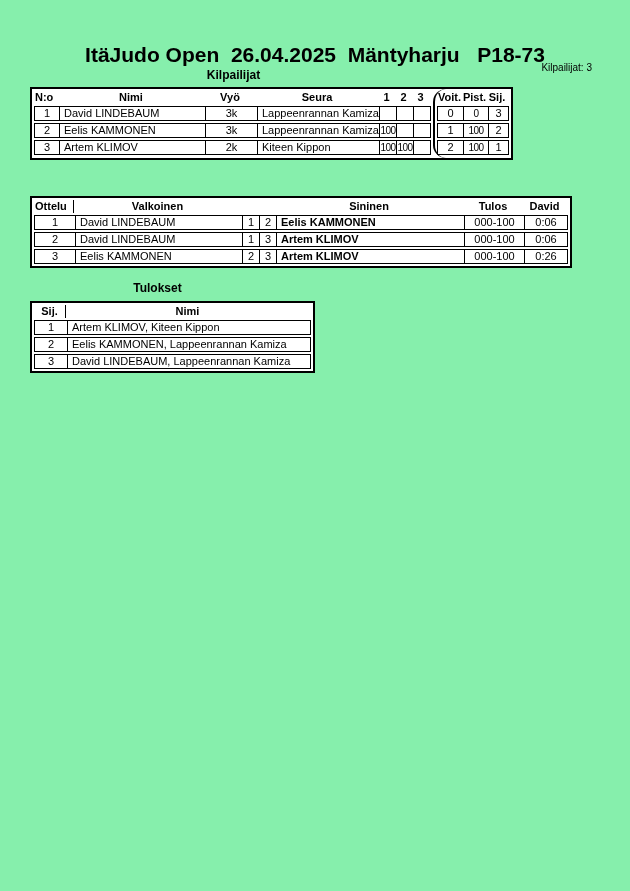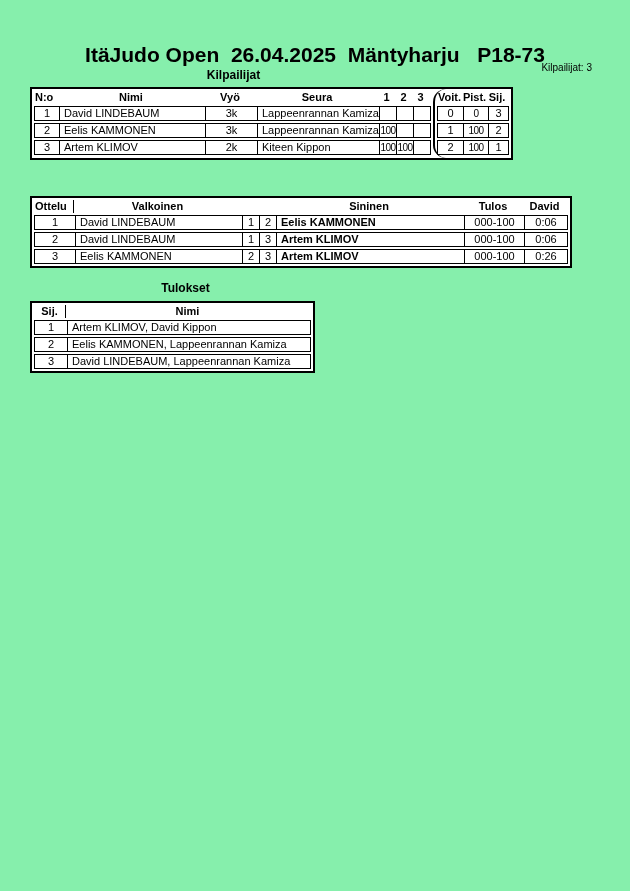--- a/index.html
+++ b/index.html
@@ -6,21 +6,21 @@
   body { width:630px; height:891px; font-family:"Liberation Sans", sans-serif; color:#000; }
   .page { position:relative; width:630px; height:891px; background:#86efac; overflow:hidden; }
 
   .title { position:absolute; top:43px; left:0; width:630px; text-align:center;
            font-size:21px; font-weight:bold; white-space:pre; }
   .count { position:absolute; top:62px; right:38px; font-size:10px; }
 
   .caption { position:absolute; font-weight:bold; font-size:12px; text-align:center; }
   .cap1 { top:68px;  left:30px; width:407px; }
   .cap2 { top:177px; left:30px; width:542px; }
-  .cap3 { top:281px; left:43px; width:285px; }
+  .cap3 { top:281px; left:15px; width:285px; }
 
   .tbl { position:absolute; border:2px solid #000; box-sizing:border-box; background:#fff; }
   .t1 { top:87px;  left:30px; width:483px; height:73px; display:flex; }
   .t2 { top:196px; left:30px; width:542px; height:72px; }
   .t3 { top:301px; left:30px; width:285px; height:72px; }
 
   .sec { padding:2px; box-sizing:border-box; }
   .t1main { width:401px; }
   .t1grp  { width:78px; border-left:2px solid #000;border-radius:13px; }
   .t2sec  { width:538px; }
@@ -172,21 +172,21 @@
   <div class="caption cap3">Tulokset</div>
 
   <div class="tbl t3">
     <div class="sec t3sec">
       <div class="hrow">
         <div class="hcell hsep r-place">Sij.</div>
         <div class="hcell r-name">Nimi</div>
       </div>
       <div class="drow">
         <div class="dcell r-place">1</div>
-        <div class="dcell left r-name">Artem KLIMOV, David Kippon</div>
+        <div class="dcell left r-name">Artem KLIMOV, Kiteen Kippon</div>
       </div>
       <div class="drow">
         <div class="dcell r-place">2</div>
         <div class="dcell left r-name">Eelis KAMMONEN, Lappeenrannan Kamiza</div>
       </div>
       <div class="drow">
         <div class="dcell r-place">3</div>
         <div class="dcell left r-name">David LINDEBAUM, Lappeenrannan Kamiza</div>
       </div>
     </div>

